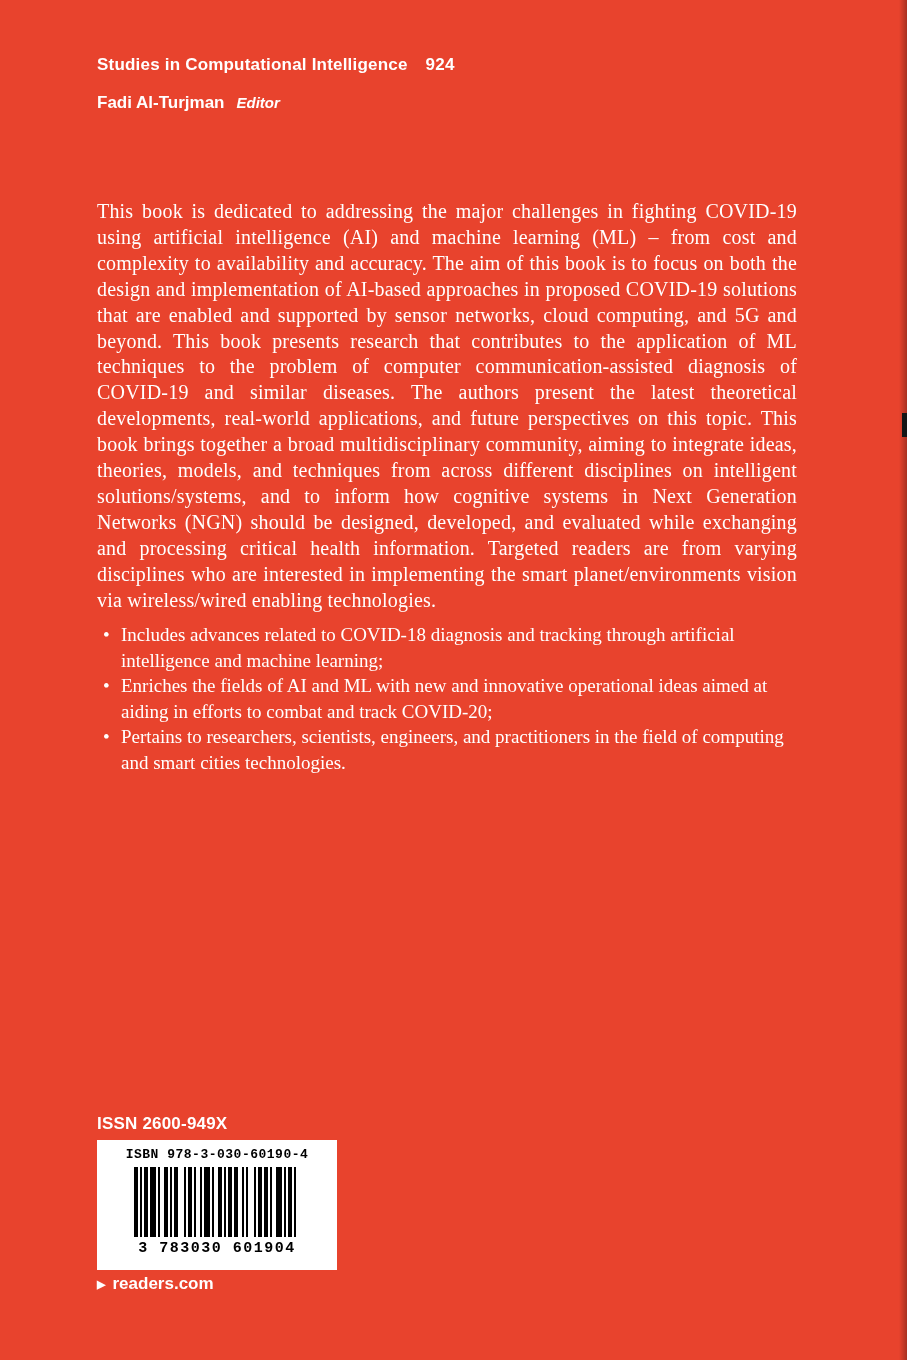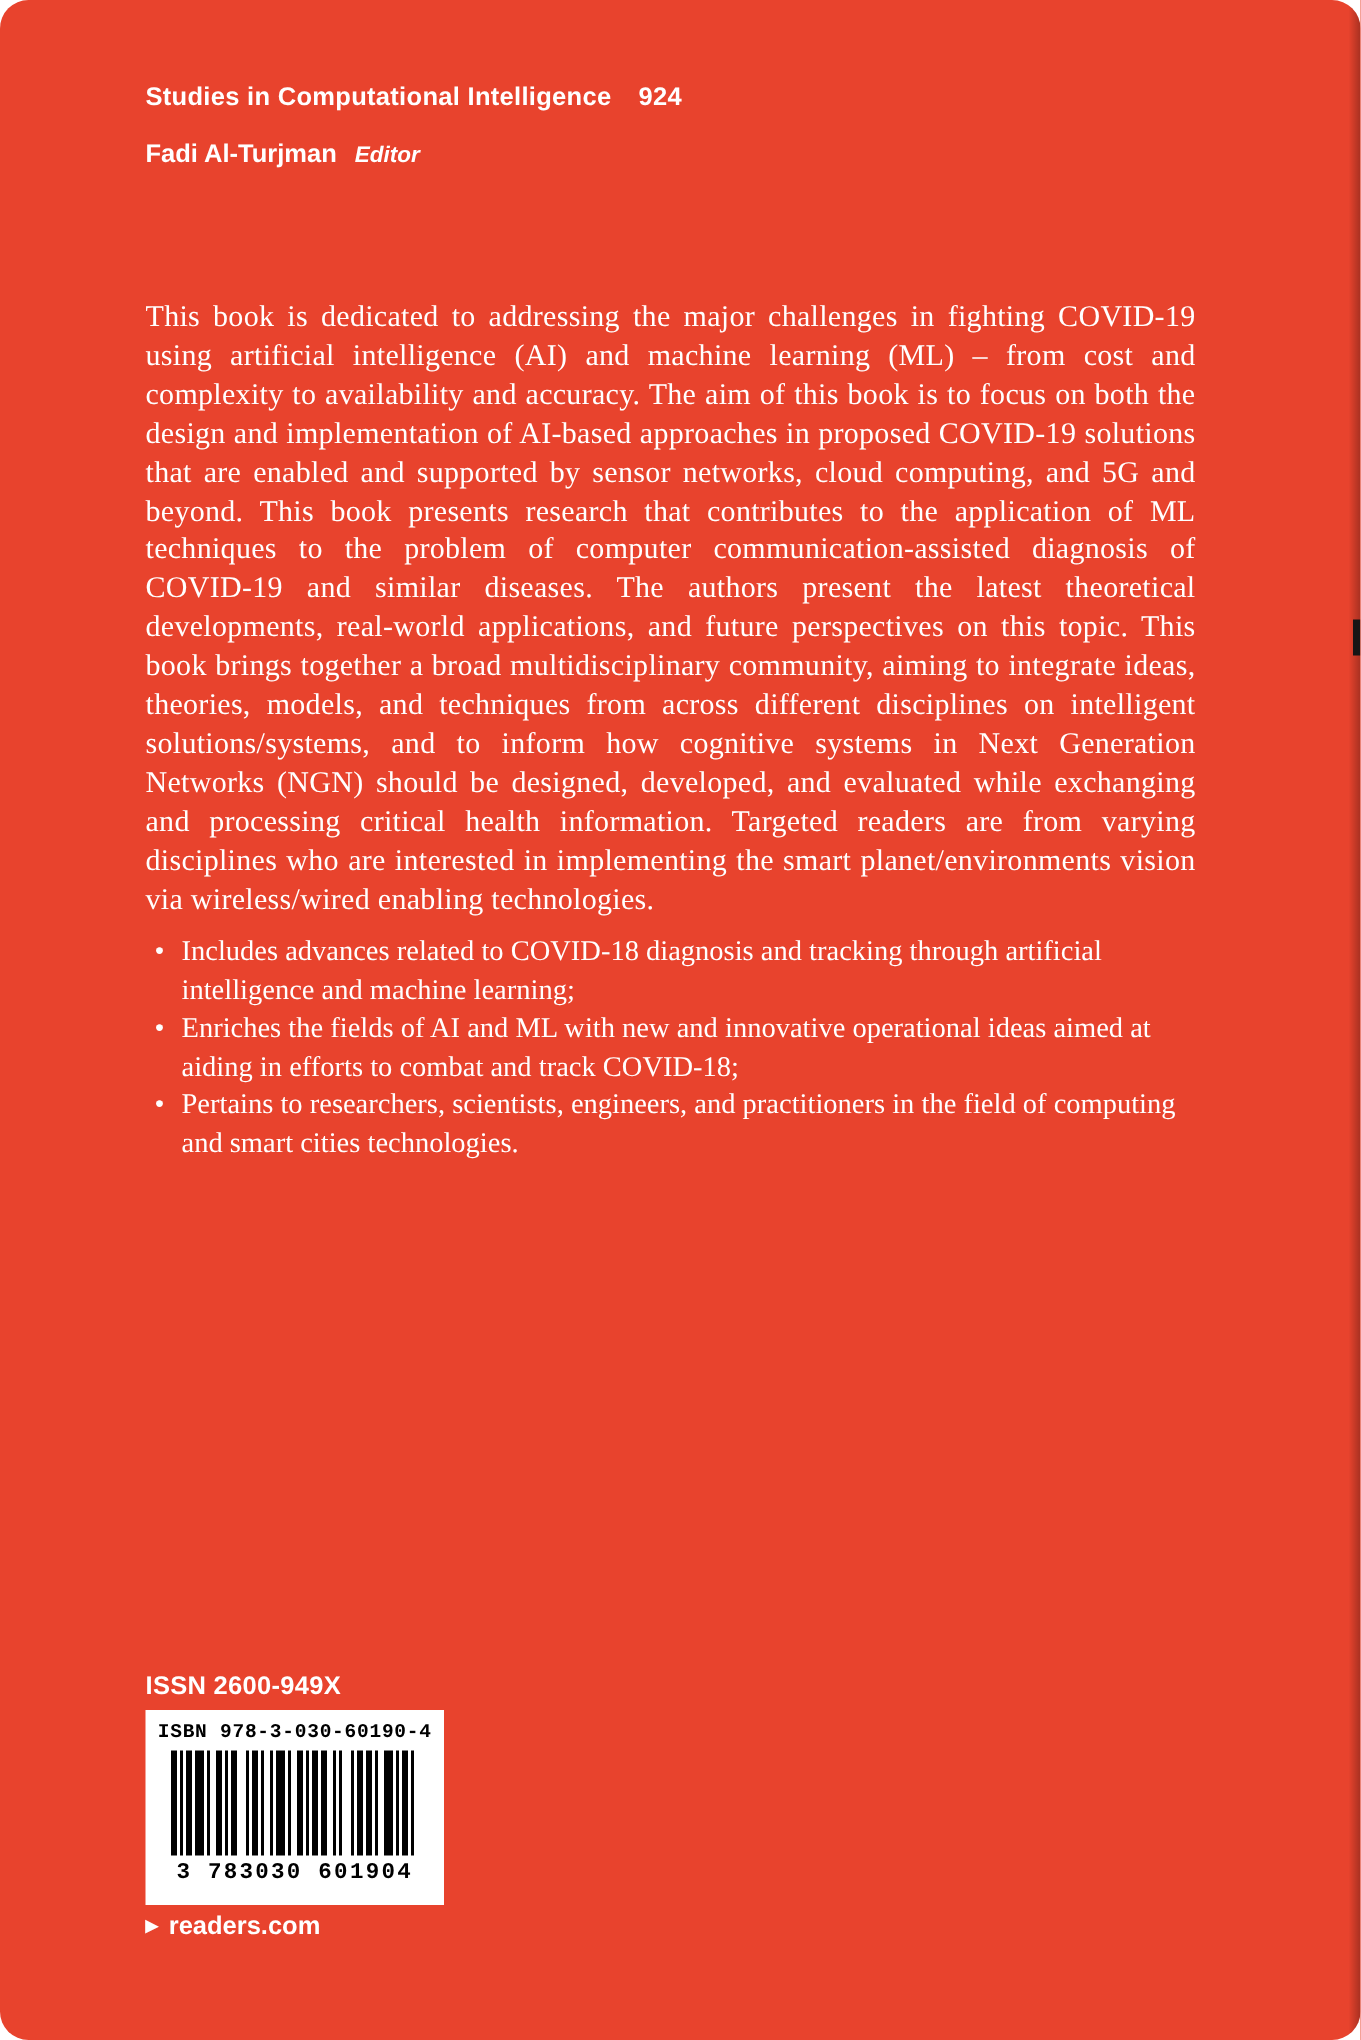--- a/index.html
+++ b/index.html
@@ -6,21 +6,20 @@
   html, body { width: 907px; }
   body { font-family: "Liberation Sans", sans-serif; }
 
   .cover {
     position: relative;
     width: 907px;
     height: 1360px;
     background: #e8432d;
     color: #ffffff;
     overflow: hidden;
-    border-radius: 19px;
   }
 
   .series-line {
     position: absolute; left: 97px; top: 55px;
     font-size: 17px; font-weight: bold; letter-spacing: 0.2px;
   }
   .series-number { margin-left: 18px; }
 
   .author-line {
     position: absolute; left: 97px; top: 93px;
@@ -49,21 +48,21 @@
   .bullet-dot { width: 24px; padding-left: 6px; flex: none; }
   .bullet-text { flex: 1; }
 
   .issn {
     position: absolute; left: 97px; top: 1114px;
     font-size: 17px; font-weight: bold; letter-spacing: 0.2px;
   }
 
   .barcode-box {
     position: absolute; left: 97px; top: 1140px;
-    width: 199px; height: 130px;
+    width: 240px; height: 130px;
     background: #ffffff; color: #000000;
     display: flex; flex-direction: column; align-items: center;
     padding-top: 7px;
   }
   .isbn-text {
     font-family: "Liberation Mono", monospace;
     font-size: 13px; font-weight: bold; letter-spacing: 0.5px;
   }
   .barcode-bars {
     display: flex; align-items: stretch;
@@ -108,21 +107,21 @@
 
   <div class="description">This book is dedicated to addressing the major challenges in fighting COVID-19 using artificial intelligence (AI) and machine learning (ML) – from cost and complexity to availability and accuracy. The aim of this book is to focus on both the design and implementation of AI-based approaches in proposed COVID-19 solutions that are enabled and supported by sensor networks, cloud computing, and 5G and beyond. This book presents research that contributes to the application of ML techniques to the problem of computer communication-assisted diagnosis of COVID-19 and similar diseases. The authors present the latest theoretical developments, real-world applications, and future perspectives on this topic. This book brings together a broad multidisciplinary community, aiming to integrate ideas, theories, models, and techniques from across different disciplines on intelligent solutions/systems, and to inform how cognitive systems in Next Generation Networks (NGN) should be designed, developed, and evaluated while exchanging and processing critical health information. Targeted readers are from varying disciplines who are interested in implementing the smart planet/environments vision via wireless/wired enabling technologies.</div>
 
   <div class="bullets">
     <div class="bullet-item">
       <span class="bullet-dot">•</span>
       <span class="bullet-text">Includes advances related to COVID-18 diagnosis and tracking through artificial intelligence and machine learning;</span>
     </div>
     <div class="bullet-item">
       <span class="bullet-dot">•</span>
-      <span class="bullet-text">Enriches the fields of AI and ML with new and innovative operational ideas aimed at aiding in efforts to combat and track COVID-18;</span>
+      <span class="bullet-text">Enriches the fields of AI and ML with new and innovative operational ideas aimed at aiding in efforts to combat and track COVID-20;</span>
     </div>
     <div class="bullet-item">
       <span class="bullet-dot">•</span>
       <span class="bullet-text">Pertains to researchers, scientists, engineers, and practitioners in the field of computing and smart cities technologies.</span>
     </div>
   </div>
 
   <div class="issn">ISSN 2600-949X</div>
 
   <div class="barcode-box">

